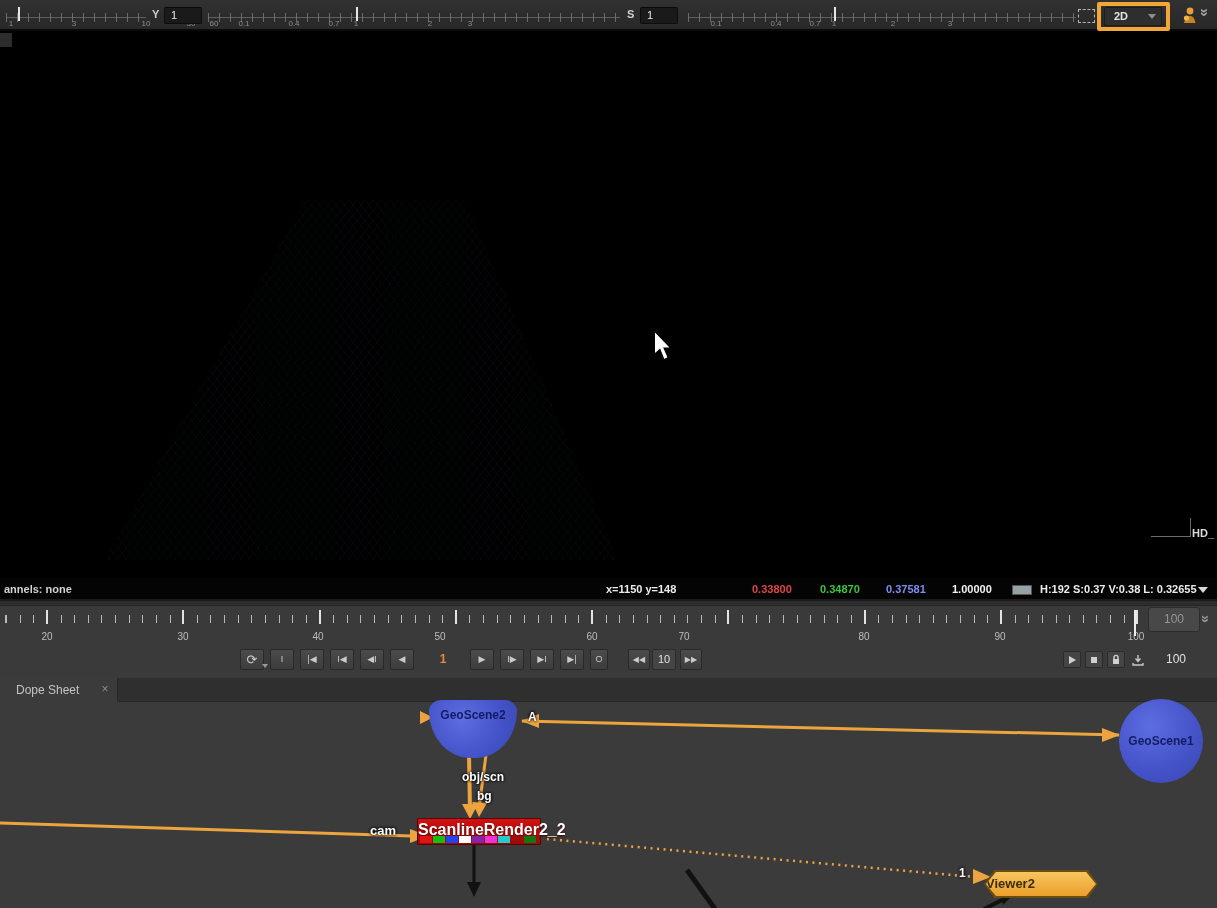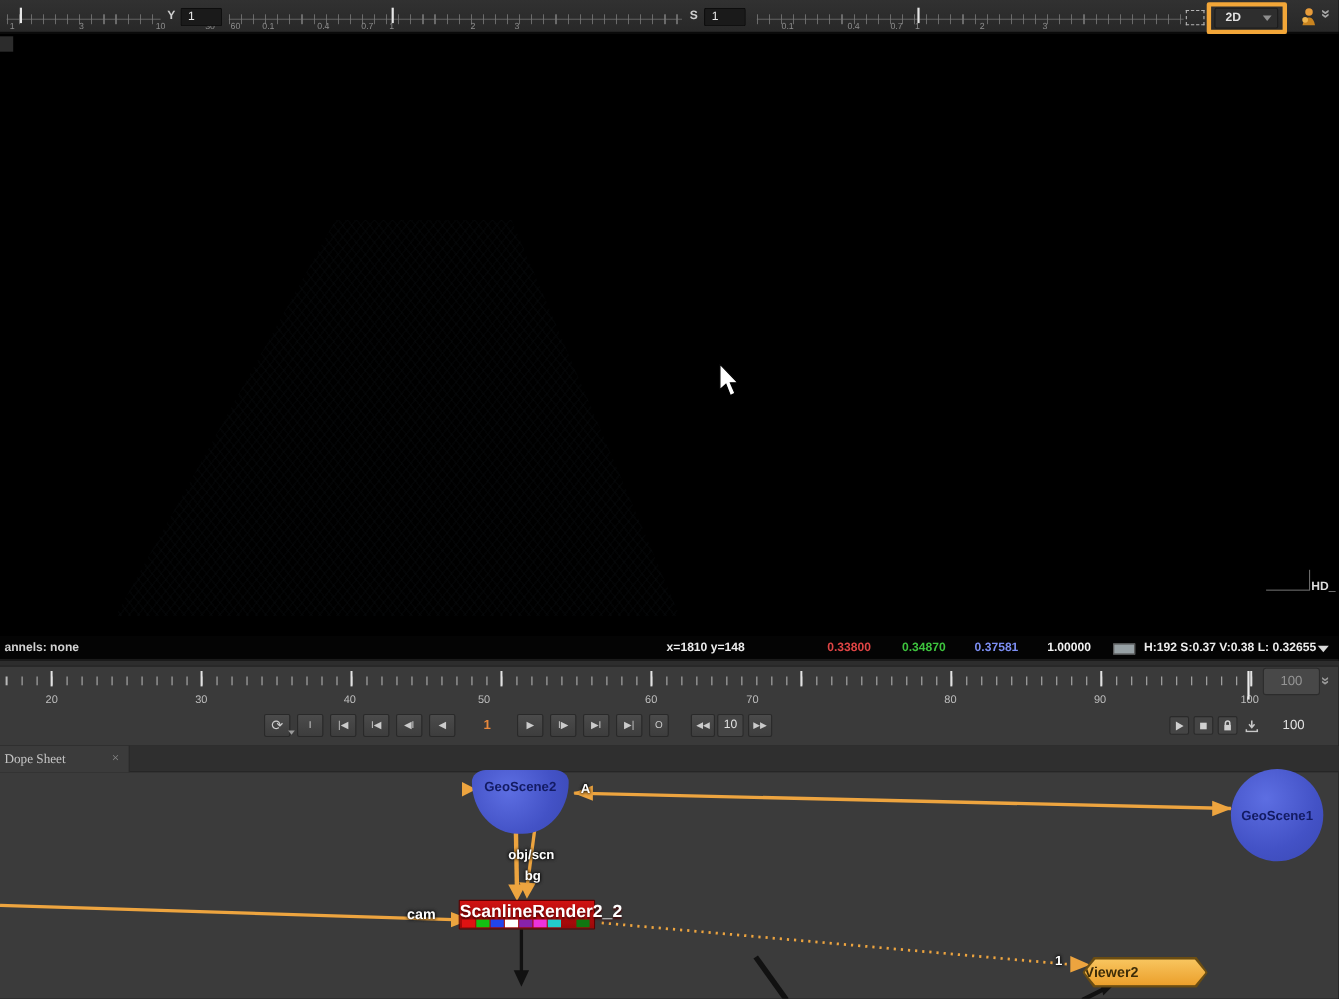--- a/index.html
+++ b/index.html
@@ -103,21 +103,21 @@
   .mini-ic { position:absolute; top:50px; width:18px; height:17px; border-radius:2px;
     background:#454545; border:1px solid #2a2a2a; display:flex; align-items:center; justify-content:center; }
   #fps-field { position:absolute; left:1152px; top:48px; width:48px; color:#e0e0e0;
     font-size:12px; text-align:center; line-height:21px; }
 
   
   #nodegraph { position:absolute; left:0; top:678px; width:1217px; height:230px; background:#3b3b3b; }
   #ng-tabbar { position:absolute; left:0; top:0; width:1217px; height:24px; background:#2f2f2f;
     border-bottom:1px solid #262626; }
   #ng-tab { position:absolute; left:0; top:0; width:118px; height:24px; background:#3b3b3b;
-    border-right:1px solid #272727; color:#c4c4c4; font-size:12px; line-height:24px; padding-left:4px;font-family:Liberation Serif, serif; }
+    border-right:1px solid #272727; color:#c4c4c4; font-size:12px; line-height:24px; padding-left:16px; }
   #ng-tab-close { position:absolute; left:98px; top:4px; width:14px; height:14px; color:#8a8a8a;
     font-size:12px; line-height:14px; text-align:center; }
   #edges { position:absolute; left:0; top:0; width:1217px; height:230px; }
   .edge-label { position:absolute; color:#fff; font-size:12px; font-weight:bold;
     text-shadow:0 0 3px #000, 0 0 3px #000; }
   .geonode { position:absolute; background:radial-gradient(circle at 38% 32%, #5d6ee2 0%, #4352c6 60%, #3a48b4 100%);
     color:#131b63; font-size:12px; font-weight:bold; text-align:center; }
   #geoscene2 { left:429px; top:22px; width:88px; height:58px;
     border-radius:14px 14px 46px 46px / 12px 12px 52px 52px; line-height:30px; }
   #geoscene1 { left:1119px; top:21px; width:84px; height:84px; border-radius:50%; line-height:84px; }
@@ -204,21 +204,21 @@
   <div id="format-label">HD_</div>
   <div id="cursor">
     <svg width="24" height="30" viewBox="0 0 16 22">
       <polygon points="1,0 1,17 5,13.5 8,21 11,19.5 8,12.5 13,12.5" fill="#fff" stroke="#000" stroke-width="0.8"></polygon>
     </svg>
   </div>
 </div>
 
 <div id="infobar">
   <span id="channels-readout">annels: none</span>
-  <span id="coords-readout">x=1810 y=148</span>
+  <span id="coords-readout">x=1150 y=148</span>
   <span id="val-r">0.33800</span>
   <span id="val-g">0.34870</span>
   <span id="val-b">0.37581</span>
   <span id="val-a">1.00000</span>
   <div id="pixel-swatch"></div>
   <span id="hsvl-readout">H:192 S:0.37 V:0.38 L: 0.32655</span>
   <div id="infobar-caret"></div>
 </div>
 
 <div id="timeline">

